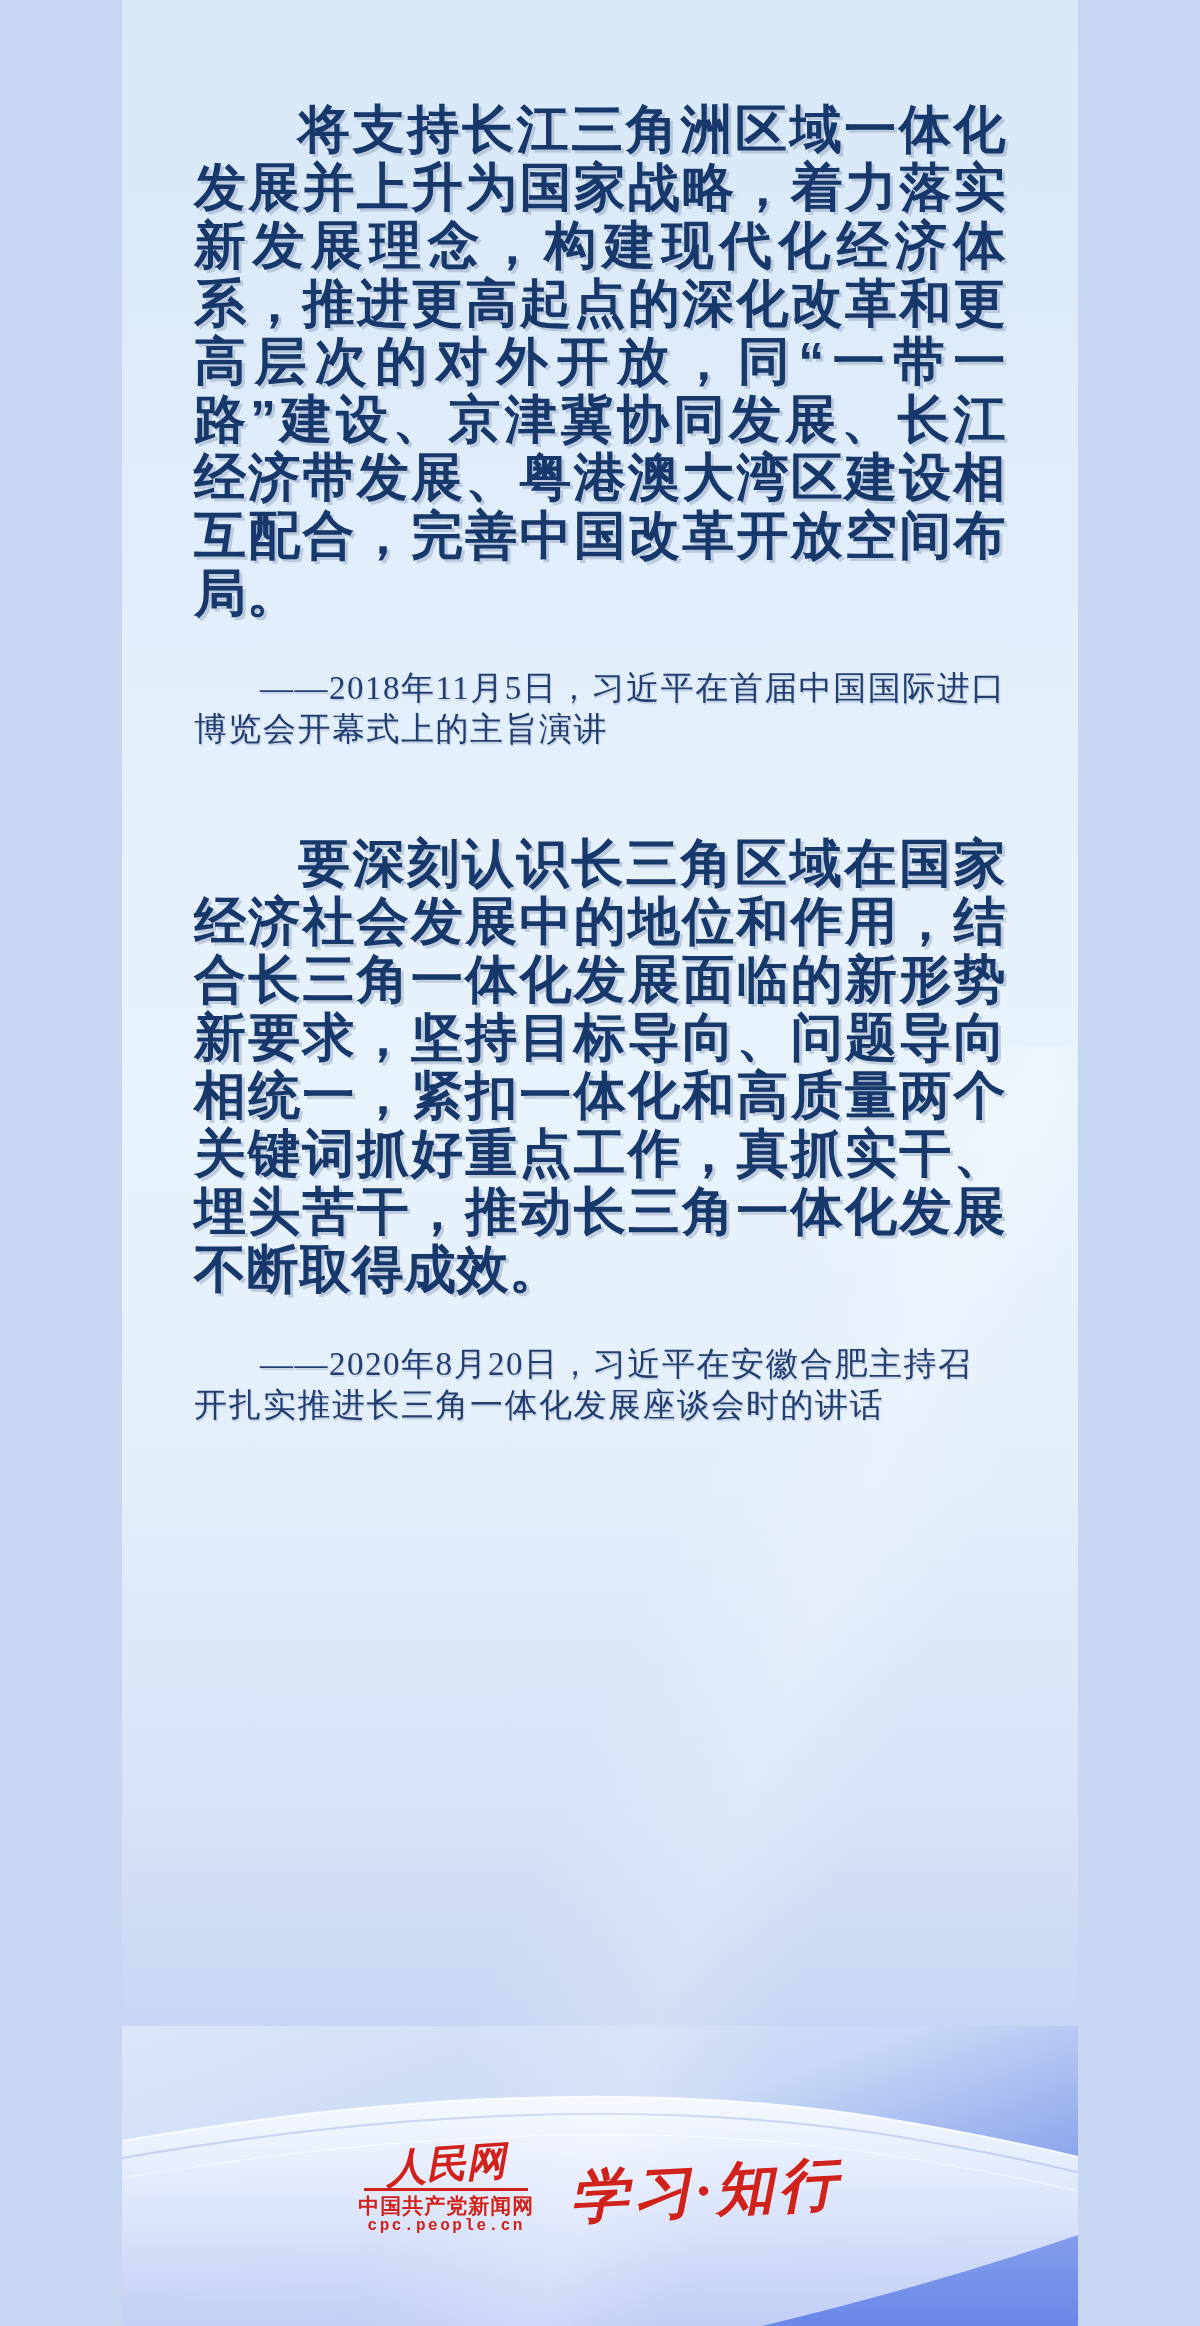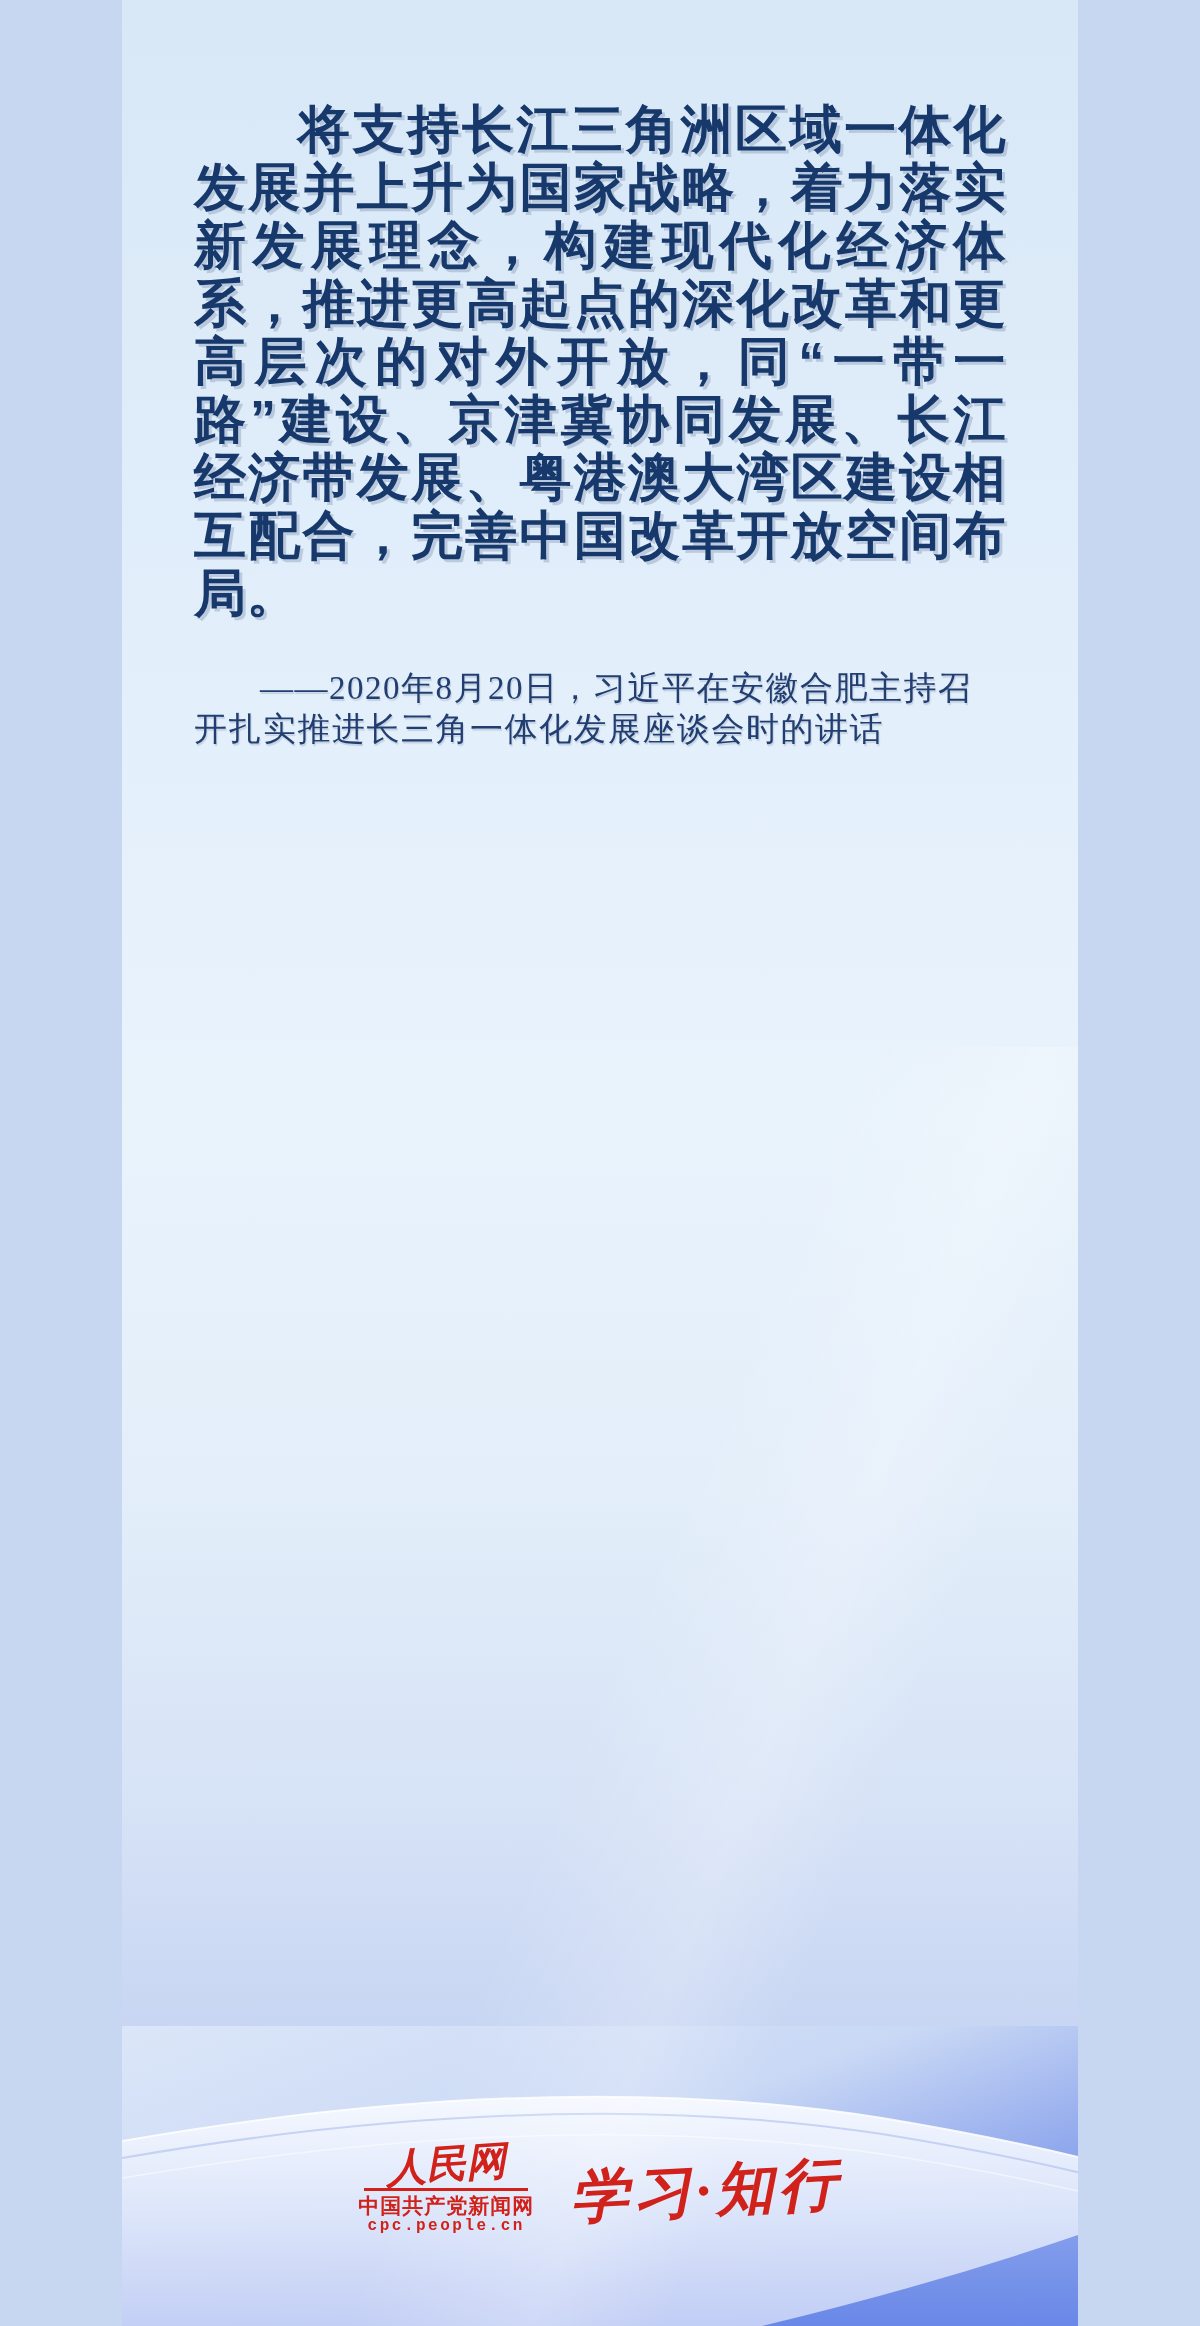--- a/index.html
+++ b/index.html
@@ -112,23 +112,25 @@
     <path d="M640,300 Q840,252 1010,190 Q1130,148 1200,150 L1200,300 Z" fill="url(#lgBlue)" opacity="0.9"></path>
     <path d="M0,115 Q430,40 760,92 Q1020,135 1200,205" fill="none" stroke="rgba(255,255,255,0.85)" stroke-width="2"></path>
     <path d="M0,132 Q430,58 760,108 Q1020,150 1200,220" fill="none" stroke="rgba(150,172,232,0.45)" stroke-width="2"></path>
     <path d="M0,152 Q430,80 760,128 Q1020,168 1200,238" fill="none" stroke="rgba(255,255,255,0.5)" stroke-width="1.5"></path>
   </svg>
 
   <div class="content">
 
     <section>
       <p class="quote q1">将支持长江三角洲区域一体化发展并上升为国家战略，着力落实新发展理念，构建现代化经济体系，推进更高起点的深化改革和更高层次的对外开放，同“一带一路”建设、京津冀协同发展、长江经济带发展、粤港澳大湾区建设相互配合，完善中国改革开放空间布局。</p>
+      <p class="attr a1">——2018年11月5日，习近平在首届中国国际进口博览会开幕式上的主旨演讲</p>
     </section>
 
     <section>
+      <p class="quote q2">要深刻认识长三角区域在国家经济社会发展中的地位和作用，结合长三角一体化发展面临的新形势新要求，坚持目标导向、问题导向相统一，紧扣一体化和高质量两个关键词抓好重点工作，真抓实干、埋头苦干，推动长三角一体化发展不断取得成效。</p>
       <p class="attr a2">——2020年8月20日，习近平在安徽合肥主持召开扎实推进长三角一体化发展座谈会时的讲话</p>
     </section>
 
     <section>
     </section>
 
   </div>
 
   <div class="logos">
     <div class="logo-people">

